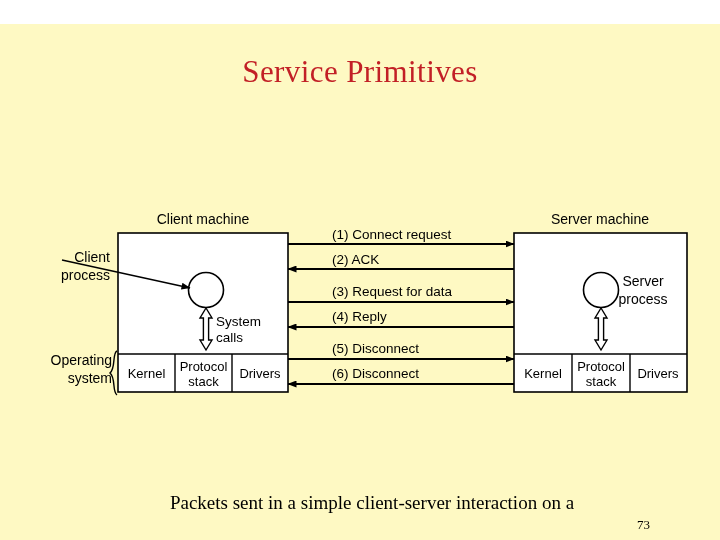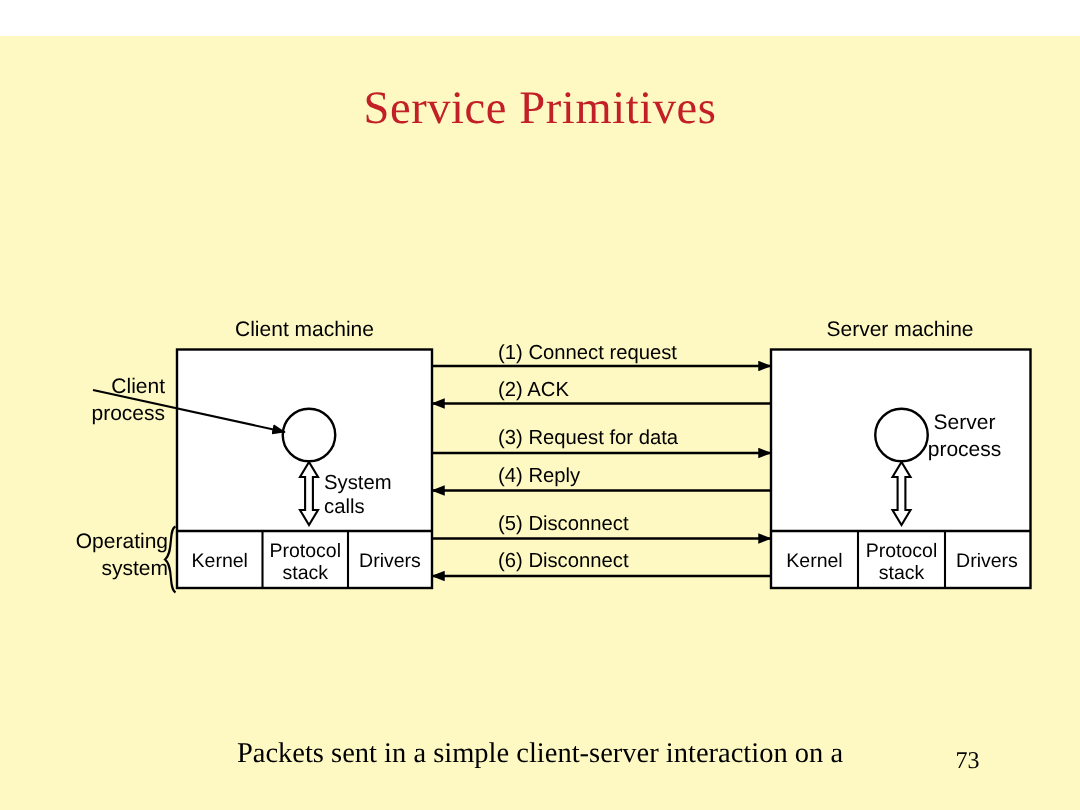--- a/index.html
+++ b/index.html
@@ -39,35 +39,35 @@
     left: 0;
     top: 0;
     width: 720px;
     height: 420px;
   }
   #figure svg { display: block; }
 
   
   #caption {
     position: absolute;
-    left: 60px;
+    left: 72px;
     top: 466px;
     width: 600px;
     text-align: center;
     font-family: "Liberation Serif", serif;
     font-size: 19px;
     line-height: 26px;
     color: #000000;
   }
   #page-number {
     position: absolute;
     left: 637px;
-    top: 478px;
+    top: 495px;
     font-family: "Liberation Serif", serif;
-    font-size: 16px;
+    font-size: 13px;
     line-height: 12px;
     color: #000000;
   }
 </style>
 </head>
 <body>
 
 <div id="slide">
 
   <div id="slide-title">Service Primitives</div>

